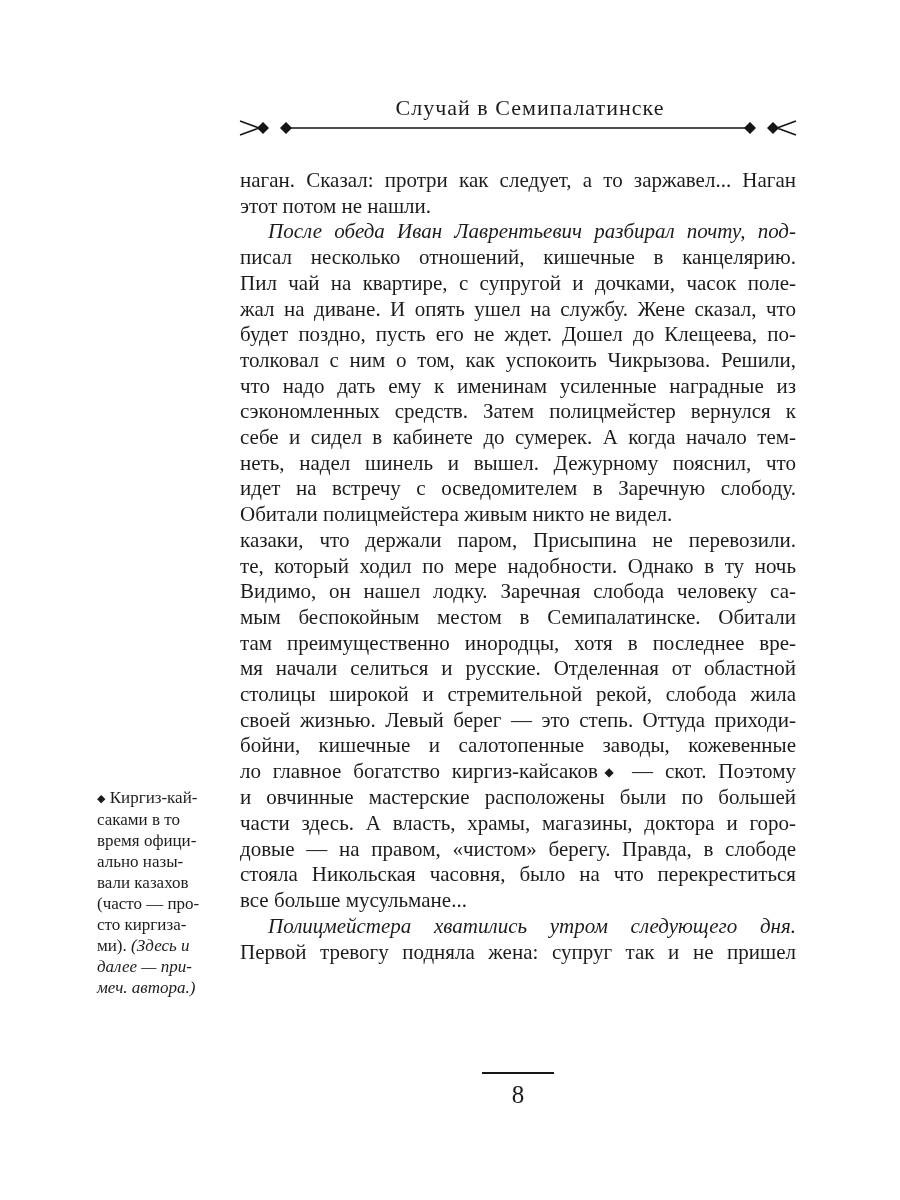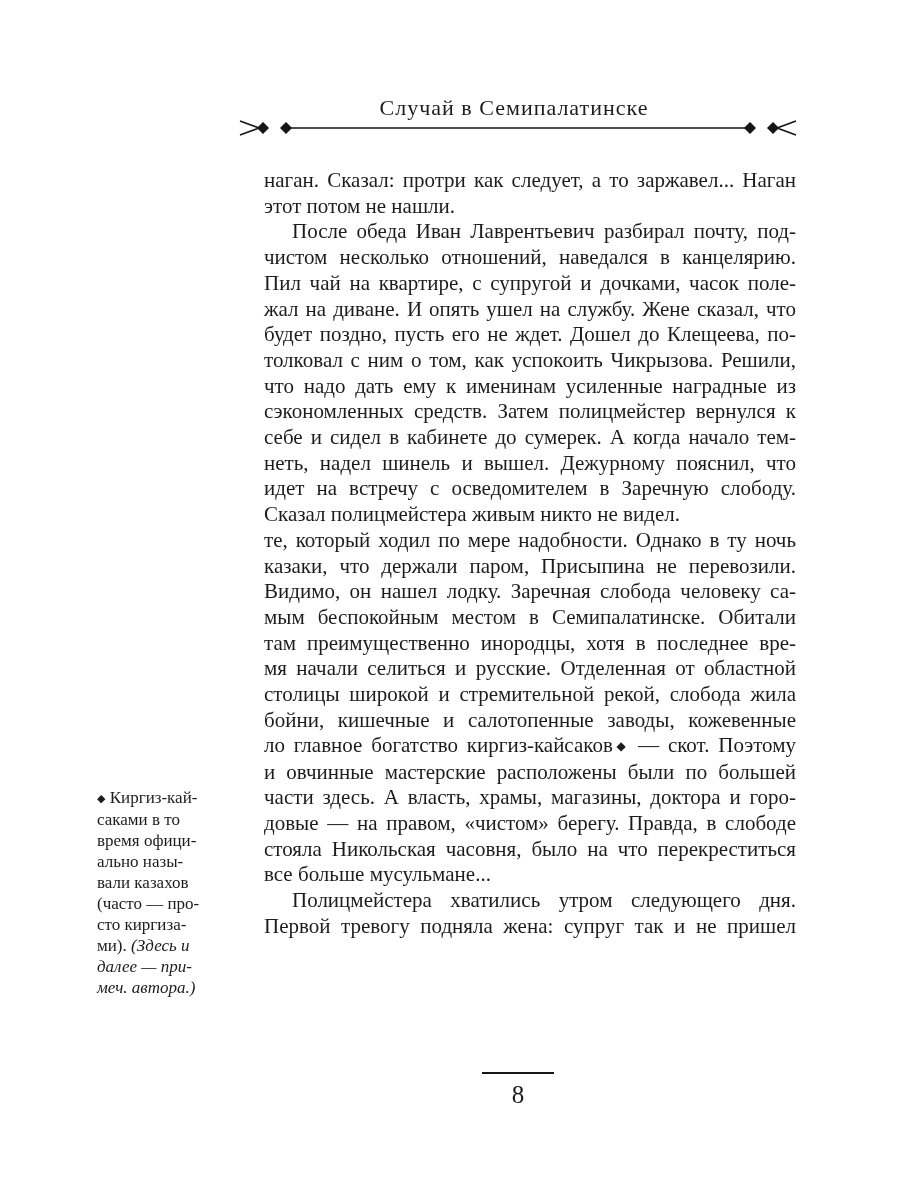--- a/index.html
+++ b/index.html
@@ -5,33 +5,33 @@
   html, body { margin: 0; padding: 0; }
   body {
     width: 900px; height: 1200px;
     background: #ffffff;
     font-family: "Liberation Serif", "DejaVu Serif", serif;
     color: #1c1c1c;
   }
   .page { position: relative; width: 900px; height: 1200px; background: #ffffff; overflow: hidden; }
 
   .header-title {
-    position: absolute; left: 236px; top: 95px; width: 556px;
+    position: absolute; left: 252px; top: 95px; width: 556px;
     text-align: center; font-size: 22px; letter-spacing: 1px;
     white-space: nowrap;
   }
   .ornament { position: absolute; left: 238px; top: 117px; }
 
   .body-text {
     position: absolute; left: 240px; top: 168px; width: 556px;
     font-size: 21px; line-height: 25.7px;
   }
-  .body-line { text-align: justify; text-align-last: justify; margin-left: 24px; }
+  .body-line { text-align: justify; text-align-last: justify; }
   .body-line.para-end { text-align-last: left; }
-  .body-line.indent { text-indent: 28px; }
+  .body-line.indent { text-indent: 28px; font-style: italic; }
   .fn-mark { font-size: 12px; vertical-align: 2.5px; }
 
   .margin-note {
     position: absolute; left: 97px; top: 787px; width: 142px;
     font-size: 17px; line-height: 21px; text-align: left;
   }
   .note-mark { font-size: 11px; vertical-align: 1.5px; }
   .note-line i { font-style: italic; }
 
   .footer { position: absolute; left: 240px; top: 1072px; width: 556px; text-align: center; }
@@ -54,38 +54,39 @@
       <polygon points="512,6.2 516.8,11 512,15.8 507.2,11"></polygon>
       <polygon points="535,6.2 539.8,11 535,15.8 530.2,11"></polygon>
       <path d="M558,4 L539,11 M558,18 L539,11" fill="none"></path>
     </g>
   </svg>
 
   <div class="body-text">
       <div class="body-line">наган. Сказал: протри как следует, а то заржавел... Наган</div>
       <div class="body-line para-end">этот потом не нашли.</div>
       <div class="body-line indent">После обеда Иван Лаврентьевич разбирал почту, под-</div>
-      <div class="body-line">чистом несколько отношений, наведался в канцелярию.</div>
+      <div class="body-line">писал несколько отношений, кишечные в канцелярию.</div>
       <div class="body-line">Пил чай на квартире, с супругой и дочками, часок поле-</div>
       <div class="body-line">жал на диване. И опять ушел на службу. Жене сказал, что</div>
       <div class="body-line">будет поздно, пусть его не ждет. Дошел до Клещеева, по-</div>
       <div class="body-line">толковал с ним о том, как успокоить Чикрызова. Решили,</div>
       <div class="body-line">что надо дать ему к именинам усиленные наградные из</div>
       <div class="body-line">сэкономленных средств. Затем полицмейстер вернулся к</div>
       <div class="body-line">себе и сидел в кабинете до сумерек. А когда начало тем-</div>
       <div class="body-line">неть, надел шинель и вышел. Дежурному пояснил, что</div>
       <div class="body-line">идет на встречу с осведомителем в Заречную слободу.</div>
-      <div class="body-line para-end">Сказал полицмейстера живым никто не видел.</div>
+      <div class="body-line para-end">Обитали полицмейстера живым никто не видел.</div>
+      <div class="body-line">казаки, что держали паром, Присыпина не перевозили.</div>
       <div class="body-line">те, который ходил по мере надобности. Однако в ту ночь</div>
-      <div class="body-line">казаки, что держали паром, Присыпина не перевозили.</div>
       <div class="body-line">Видимо, он нашел лодку. Заречная слобода человеку са-</div>
       <div class="body-line">мым беспокойным местом в Семипалатинске. Обитали</div>
       <div class="body-line">там преимущественно инородцы, хотя в последнее вре-</div>
       <div class="body-line">мя начали селиться и русские. Отделенная от областной</div>
       <div class="body-line">столицы широкой и стремительной рекой, слобода жила</div>
+      <div class="body-line">своей жизнью. Левый берег — это степь. Оттуда приходи-</div>
       <div class="body-line">бойни, кишечные и салотопенные заводы, кожевенные</div>
       <div class="body-line">ло главное богатство киргиз-кайсаков<span class="fn-mark">◆</span> — скот. Поэтому</div>
       <div class="body-line">и овчинные мастерские расположены были по большей</div>
       <div class="body-line">части здесь. А власть, храмы, магазины, доктора и горо-</div>
       <div class="body-line">довые — на правом, «чистом» берегу. Правда, в слободе</div>
       <div class="body-line">стояла Никольская часовня, было на что перекреститься</div>
       <div class="body-line para-end">все больше мусульмане...</div>
       <div class="body-line indent">Полицмейстера хватились утром следующего дня.</div>
       <div class="body-line">Первой тревогу подняла жена: супруг так и не пришел</div>
     </div>

